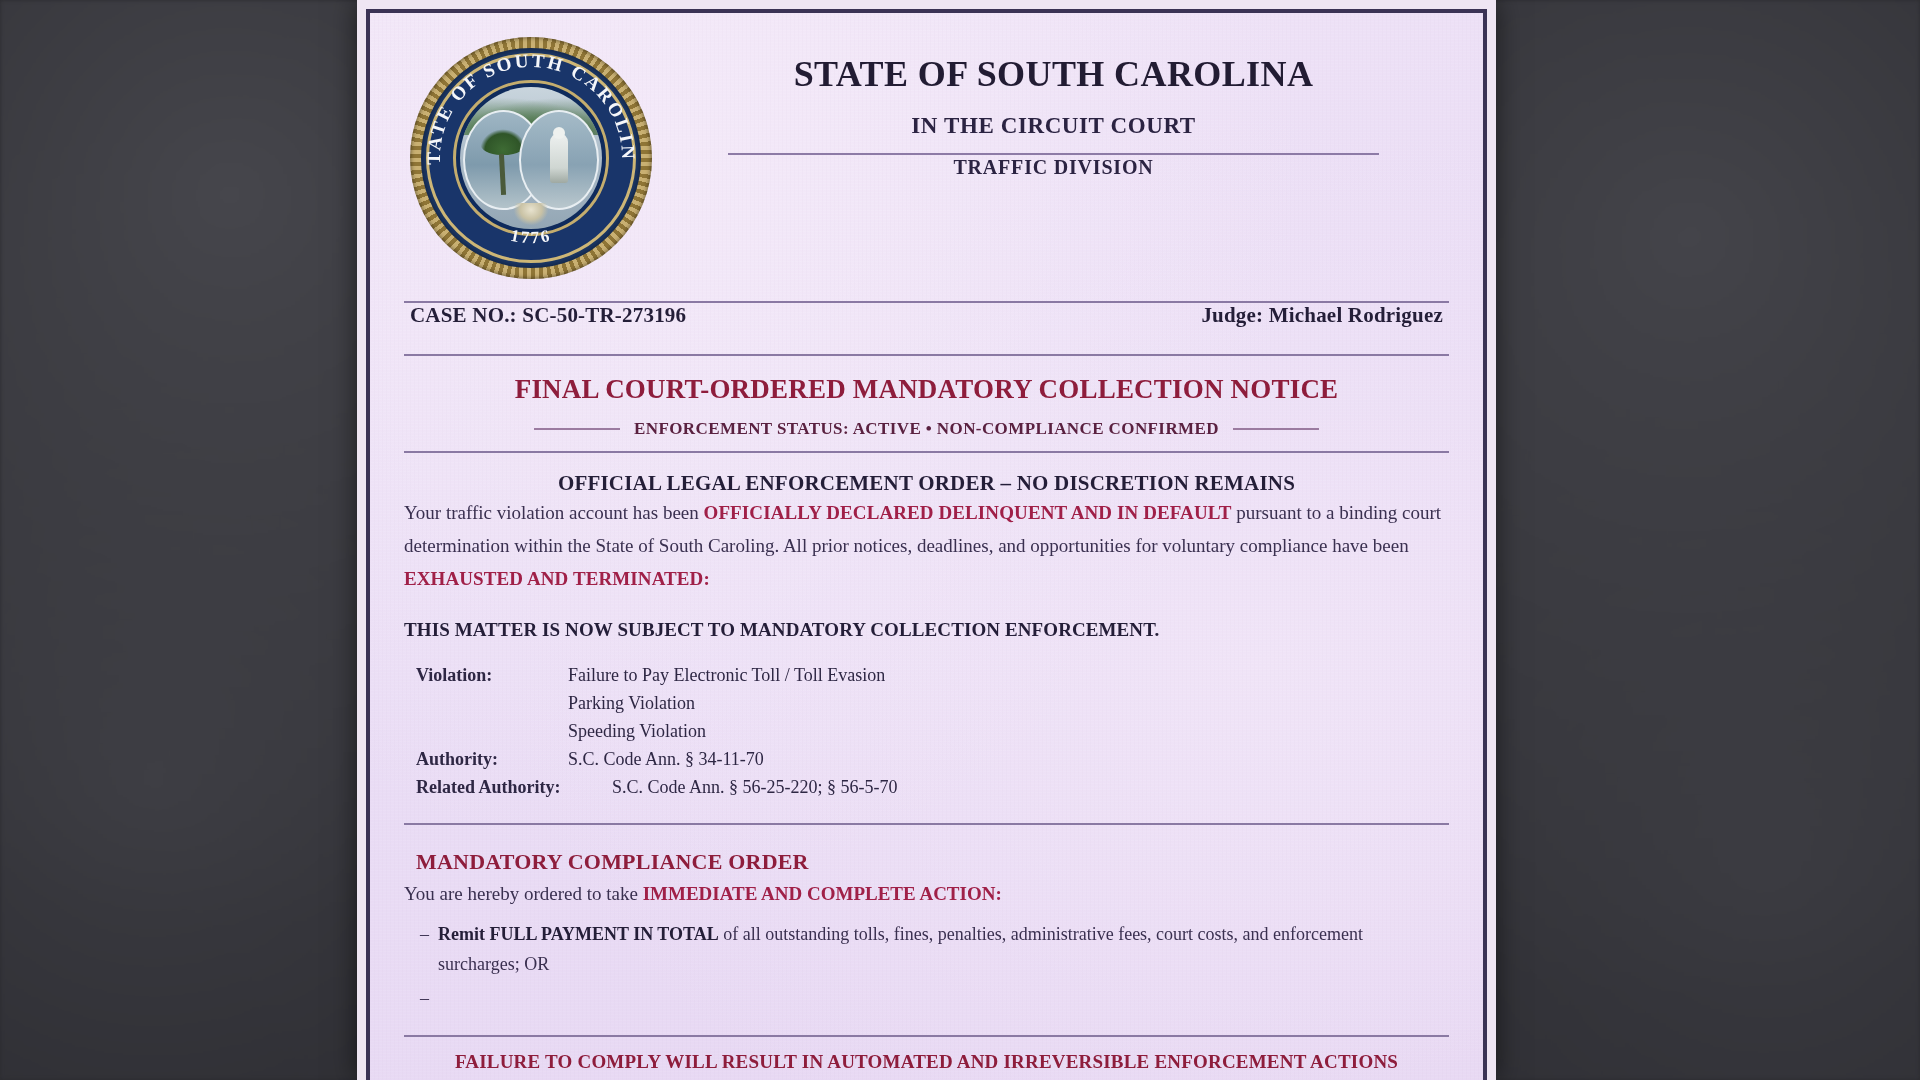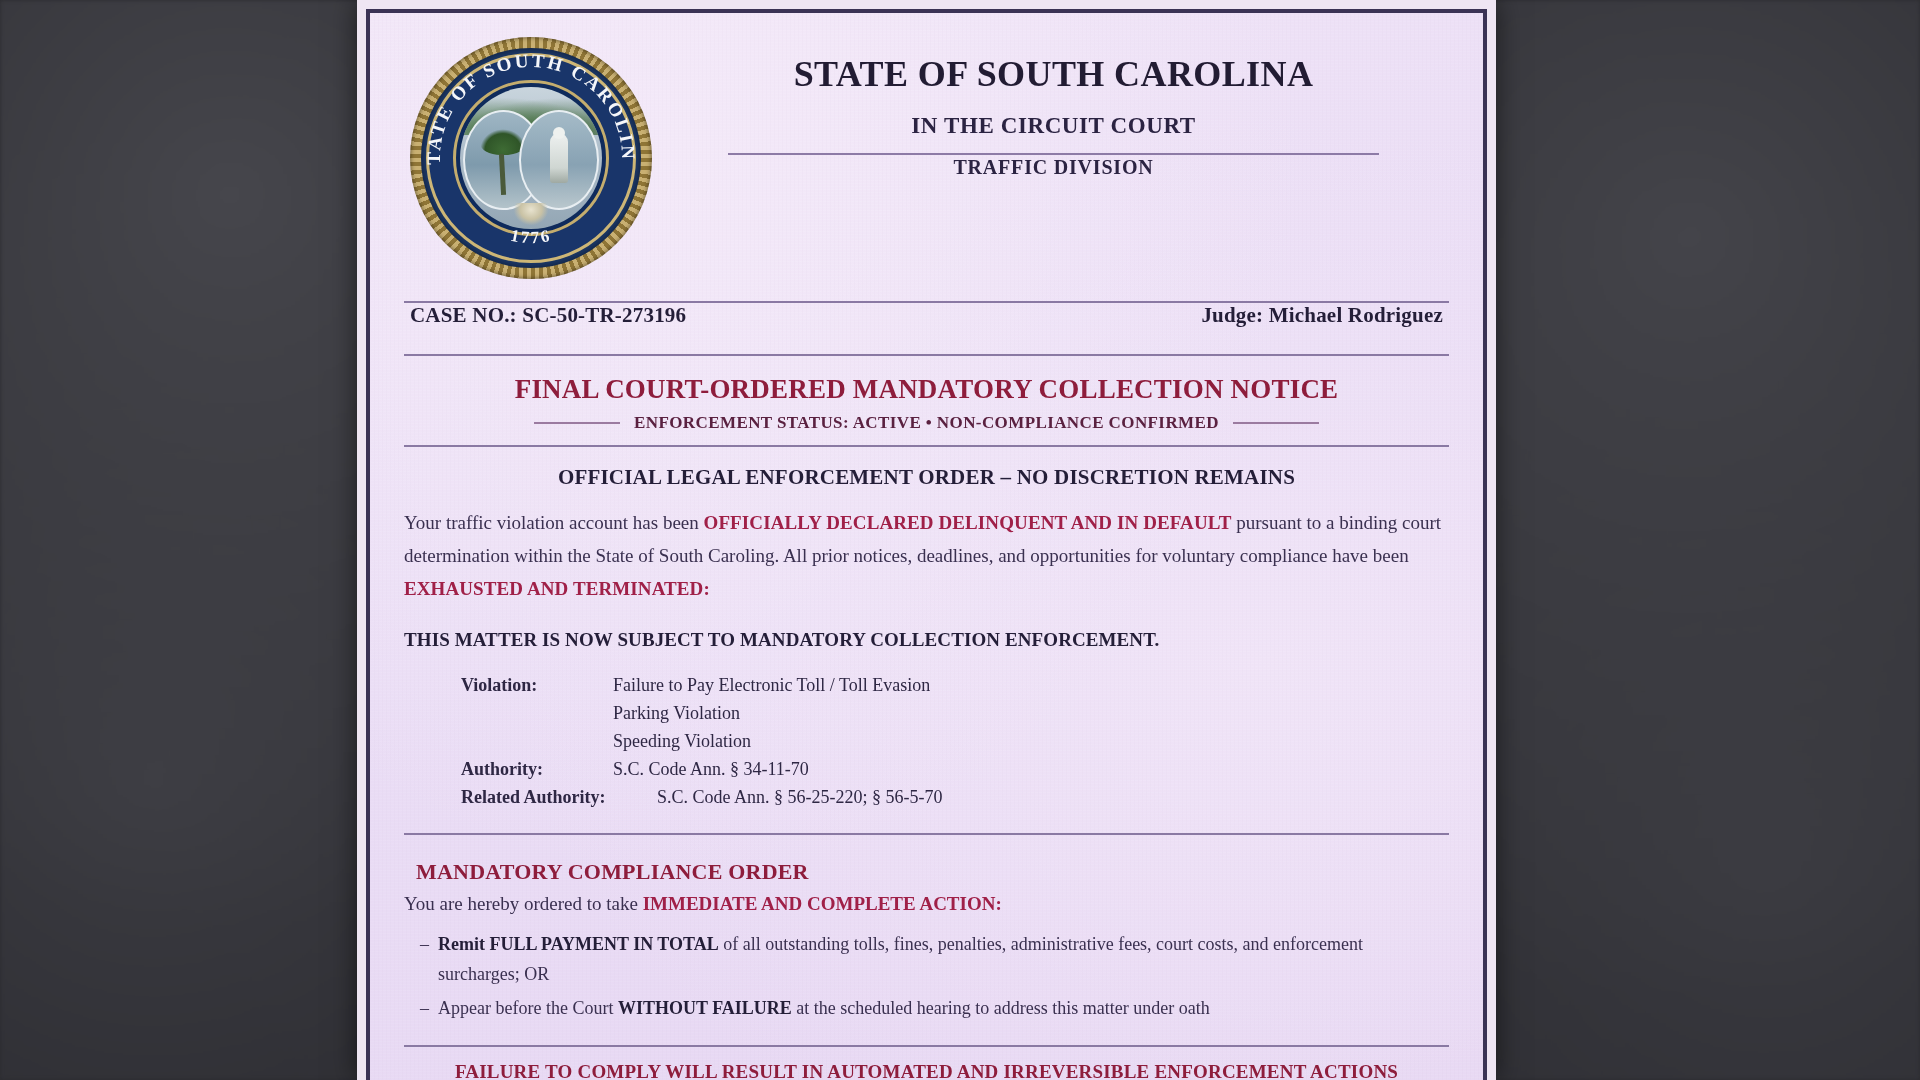--- a/index.html
+++ b/index.html
@@ -231,21 +231,21 @@
     font-size: 27px;
     font-weight: bold;
     letter-spacing: .2px;
     margin-top: 18px;
   }
   .status-line {
     display: flex;
     align-items: center;
     justify-content: center;
     gap: 14px;
-    margin-top: 8px;
+    margin-top: 14px;
     color: #5a2140;
     font-size: 17px;
     font-weight: bold;
     letter-spacing: .4px;
   }
   .status-line .dash {
     width: 86px; height: 2px; background: #9b7ba0;
   }
   .order-line {
     text-align: center;
@@ -254,21 +254,20 @@
     color: #241e38;
     margin-top: 18px;
     letter-spacing: .2px;
   }
 
   
   .para {
     font-size: 19px;
     line-height: 33px;
     color: #3a3050;
-    margin-top: 16px;
   }
   .para .emph {
     color: #a02048;
     font-weight: bold;
     letter-spacing: .1px;
   }
   .subject-line {
     font-size: 19px;
     font-weight: bold;
     color: #241e38;
@@ -281,21 +280,20 @@
     margin-top: 20px;
     padding-left: 12px;
     font-size: 18px;
     color: #2e2744;
   }
   .viol-row { display: flex; align-items: baseline; }
   .viol-label {
     font-weight: bold;
     width: 152px;
     flex: 0 0 152px;
-    margin-left: 45px;
   }
   .viol-label.wide { width: 196px; flex: 0 0 196px; }
   .viol-values { flex: 1 1 auto; }
   .viol-values div { line-height: 28px; }
   .viol-val { line-height: 28px; }
 
   
   .sec-title {
     color: #8e1d3c;
     font-size: 22px;
@@ -438,21 +436,20 @@
         <span>You are hereby ordered to take </span><span class="emph">IMMEDIATE AND COMPLETE ACTION:</span>
       </div>
 
       <div class="bullets">
         <div class="bullet">
           <span class="mark">–</span>
           <span><b>Remit FULL PAYMENT IN TOTAL</b><span> of all outstanding tolls, fines, penalties, administrative fees, court costs, and enforcement surcharges; OR</span></span>
         </div>
         <div class="bullet">
           <span class="mark">–</span>
-          <span><span>Appear before the Court </span><b>WITHOUT FAILURE</b><span> at the scheduled hearing to address this matter under oath</span></span>
         </div>
       </div>
 
       <div class="rule"></div>
 
       <div class="footer-warn">FAILURE TO COMPLY WILL RESULT IN AUTOMATED AND IRREVERSIBLE ENFORCEMENT ACTIONS</div>
 
     </div>
   </div>
 </div>

